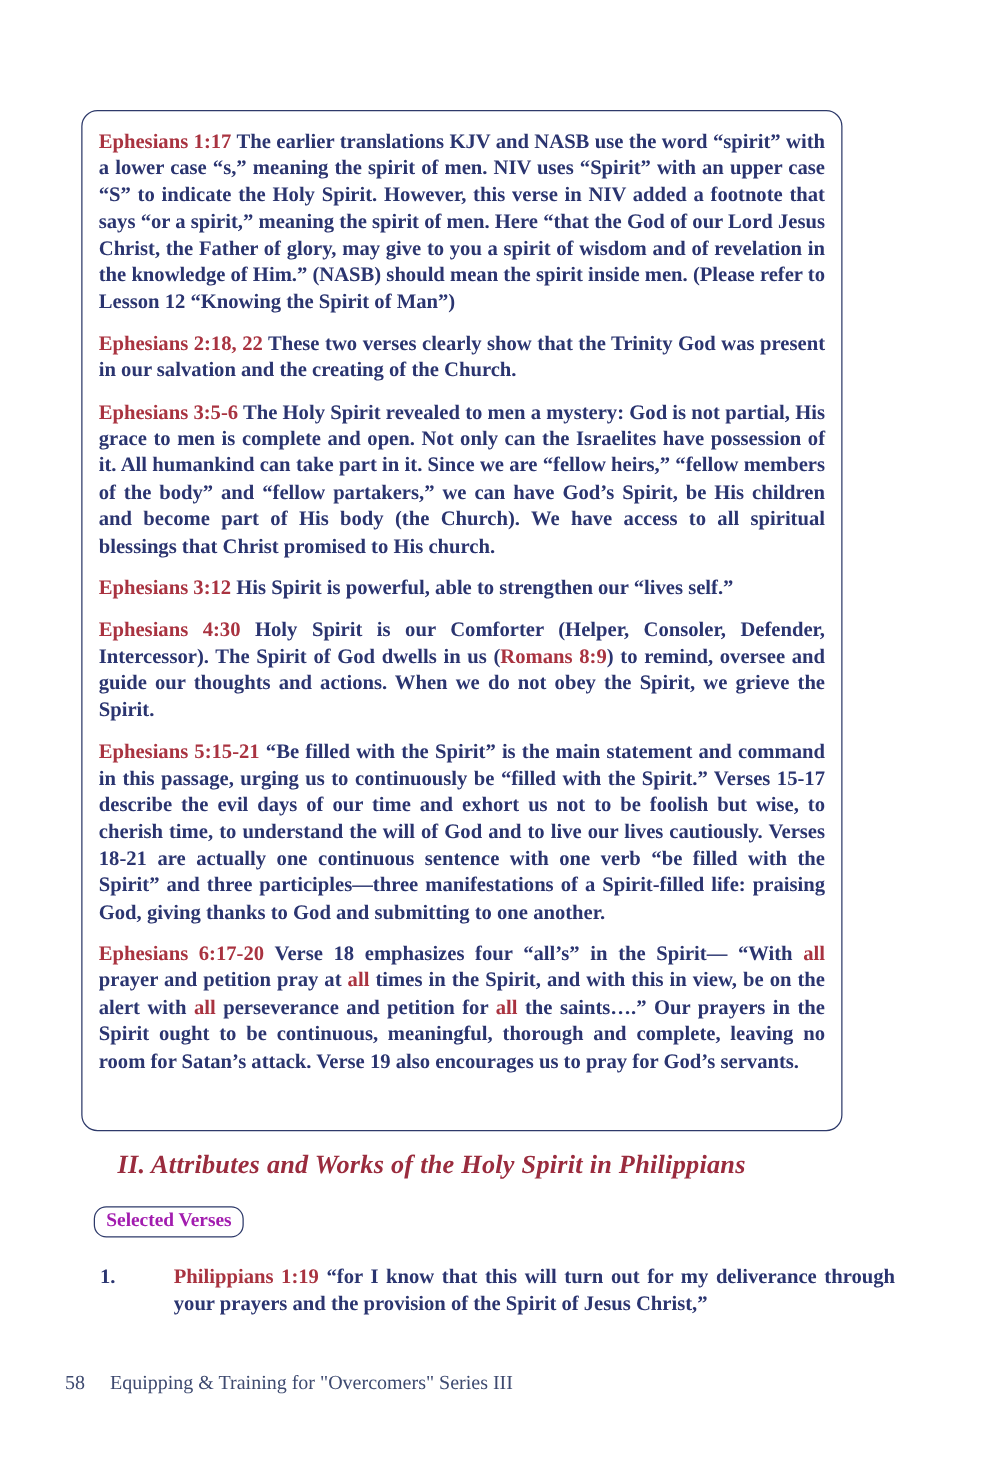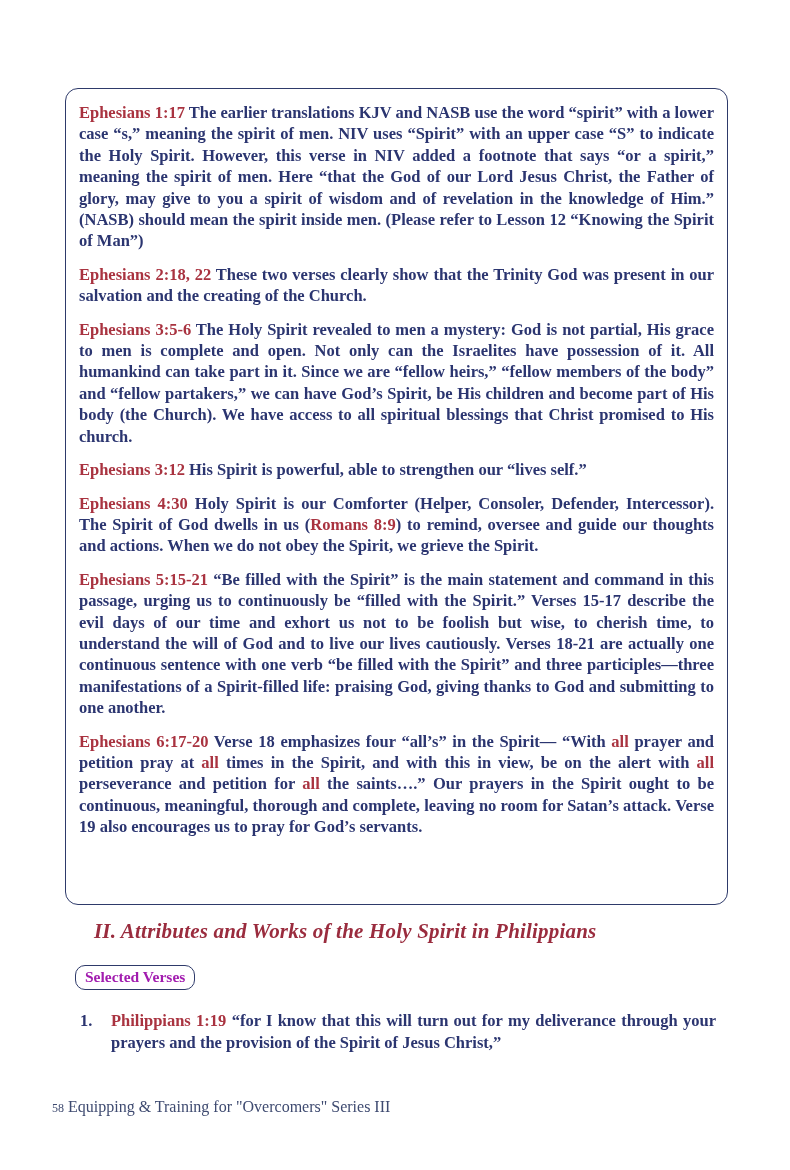--- a/index.html
+++ b/index.html
@@ -8,21 +8,21 @@
     width: 790px;
     height: 1170px;
     background: #ffffff;
     font-family: "Liberation Serif", serif;
     overflow: hidden;
   }
   .verse-box {
     position: absolute;
     left: 65px;
     top: 88px;
-    width: 663px;
+    width: 609px;
     height: 817px;
     box-sizing: border-box;
     border: 1.5px solid #2e3a6a;
     border-radius: 13px;
     padding: 13px 13px 10px 13px;
     overflow: hidden;
   }
   .verse-box p {
     margin: 0 0 12px 0;
     font-size: 16.5px;
@@ -69,30 +69,31 @@
     font-weight: bold;
     color: #2b3570;
   }
   .list-item .num {
     flex: 0 0 31px;
     color: #2b3570;
   }
   .list-item .body {
     flex: 1;
     text-align: justify;
+    margin-left: 28px;
   }
   .footer {
     position: absolute;
     left: 52px;
     top: 1098px;
     display: flex;
     align-items: baseline;
     color: #3e4a70;
   }
-  .footer .pagenum { font-size: 12px; margin-right: 4px; }
+  .footer .pagenum { font-size: 16px; margin-right: 20px; }
   .footer .series  { font-size: 16px; }
 </style>
 </head>
 <body>
 
 <div class="page">
 
   <div class="verse-box" id="verse-box">
       <p><span class="seg-ref">Ephesians 1:17</span><span class="seg-body"> The earlier translations KJV and NASB use the word “spirit” with a lower case “s,” meaning the spirit of men.  NIV uses “Spirit” with an upper case “S” to indicate the Holy Spirit.  However, this verse in NIV added a footnote that says “or a spirit,” meaning the spirit of men.  Here “that the God of our Lord Jesus Christ, the Father of glory, may give to you a spirit of wisdom and of revelation in the knowledge of Him.” (NASB) should mean the spirit inside men. (Please refer to Lesson 12 “Knowing the Spirit of Man”)</span></p>
       <p><span class="seg-ref">Ephesians 2:18, 22</span><span class="seg-body"> These two verses clearly show that the Trinity God was present in our salvation and the creating of the Church.</span></p>

